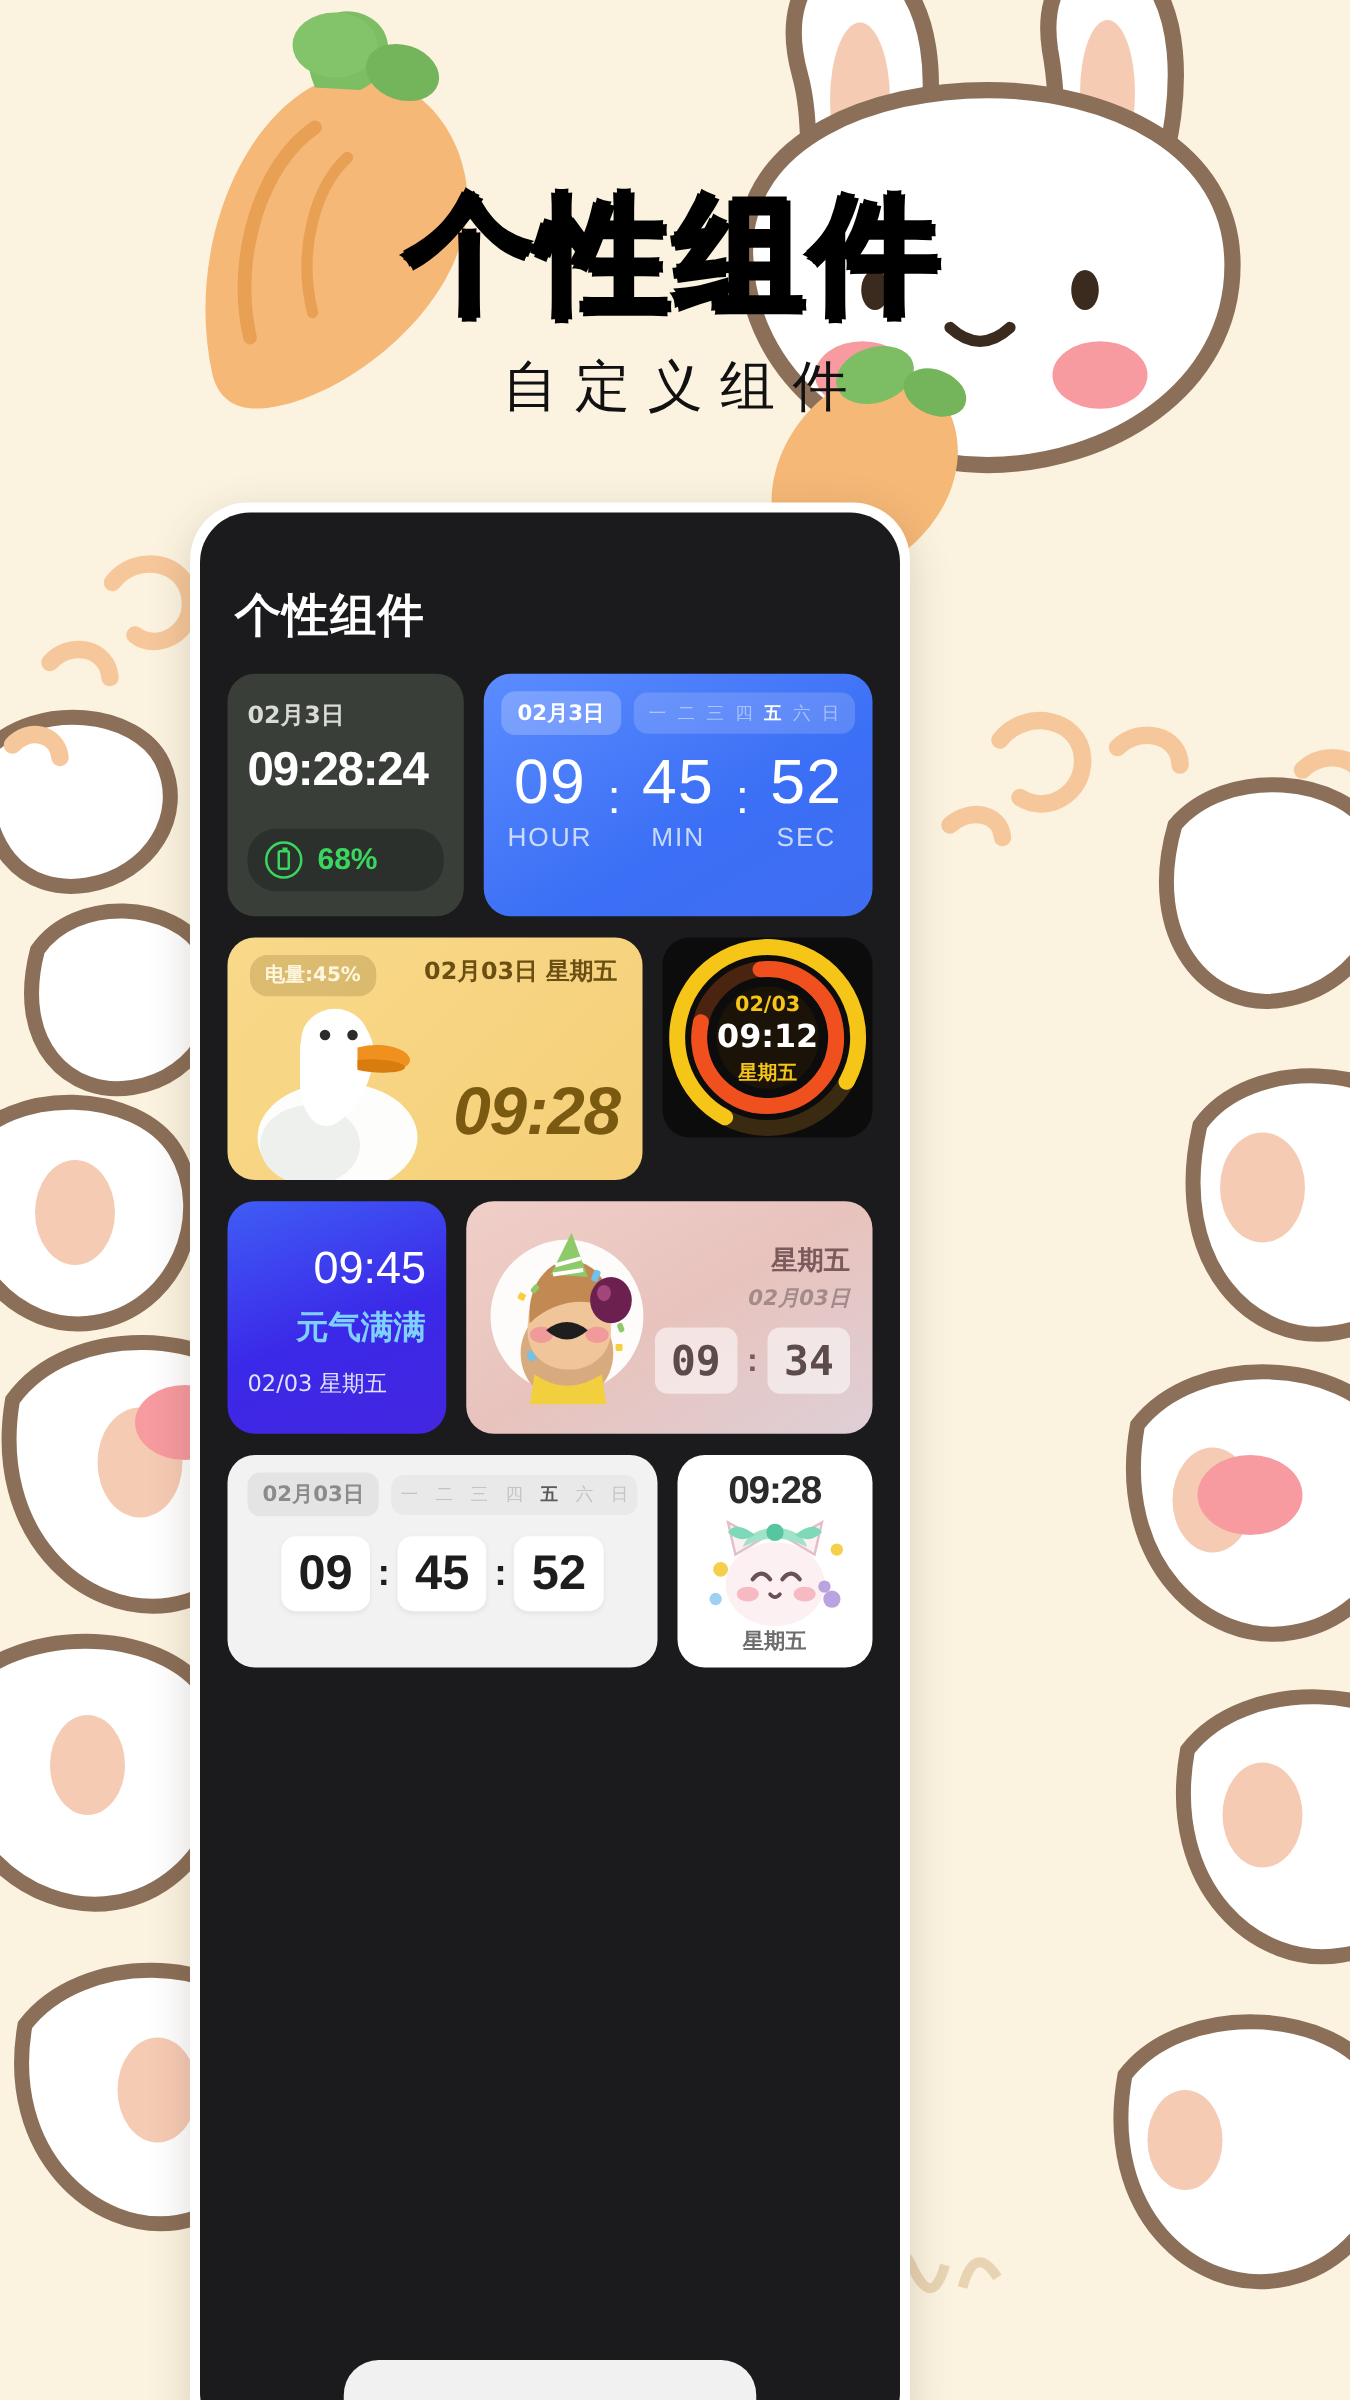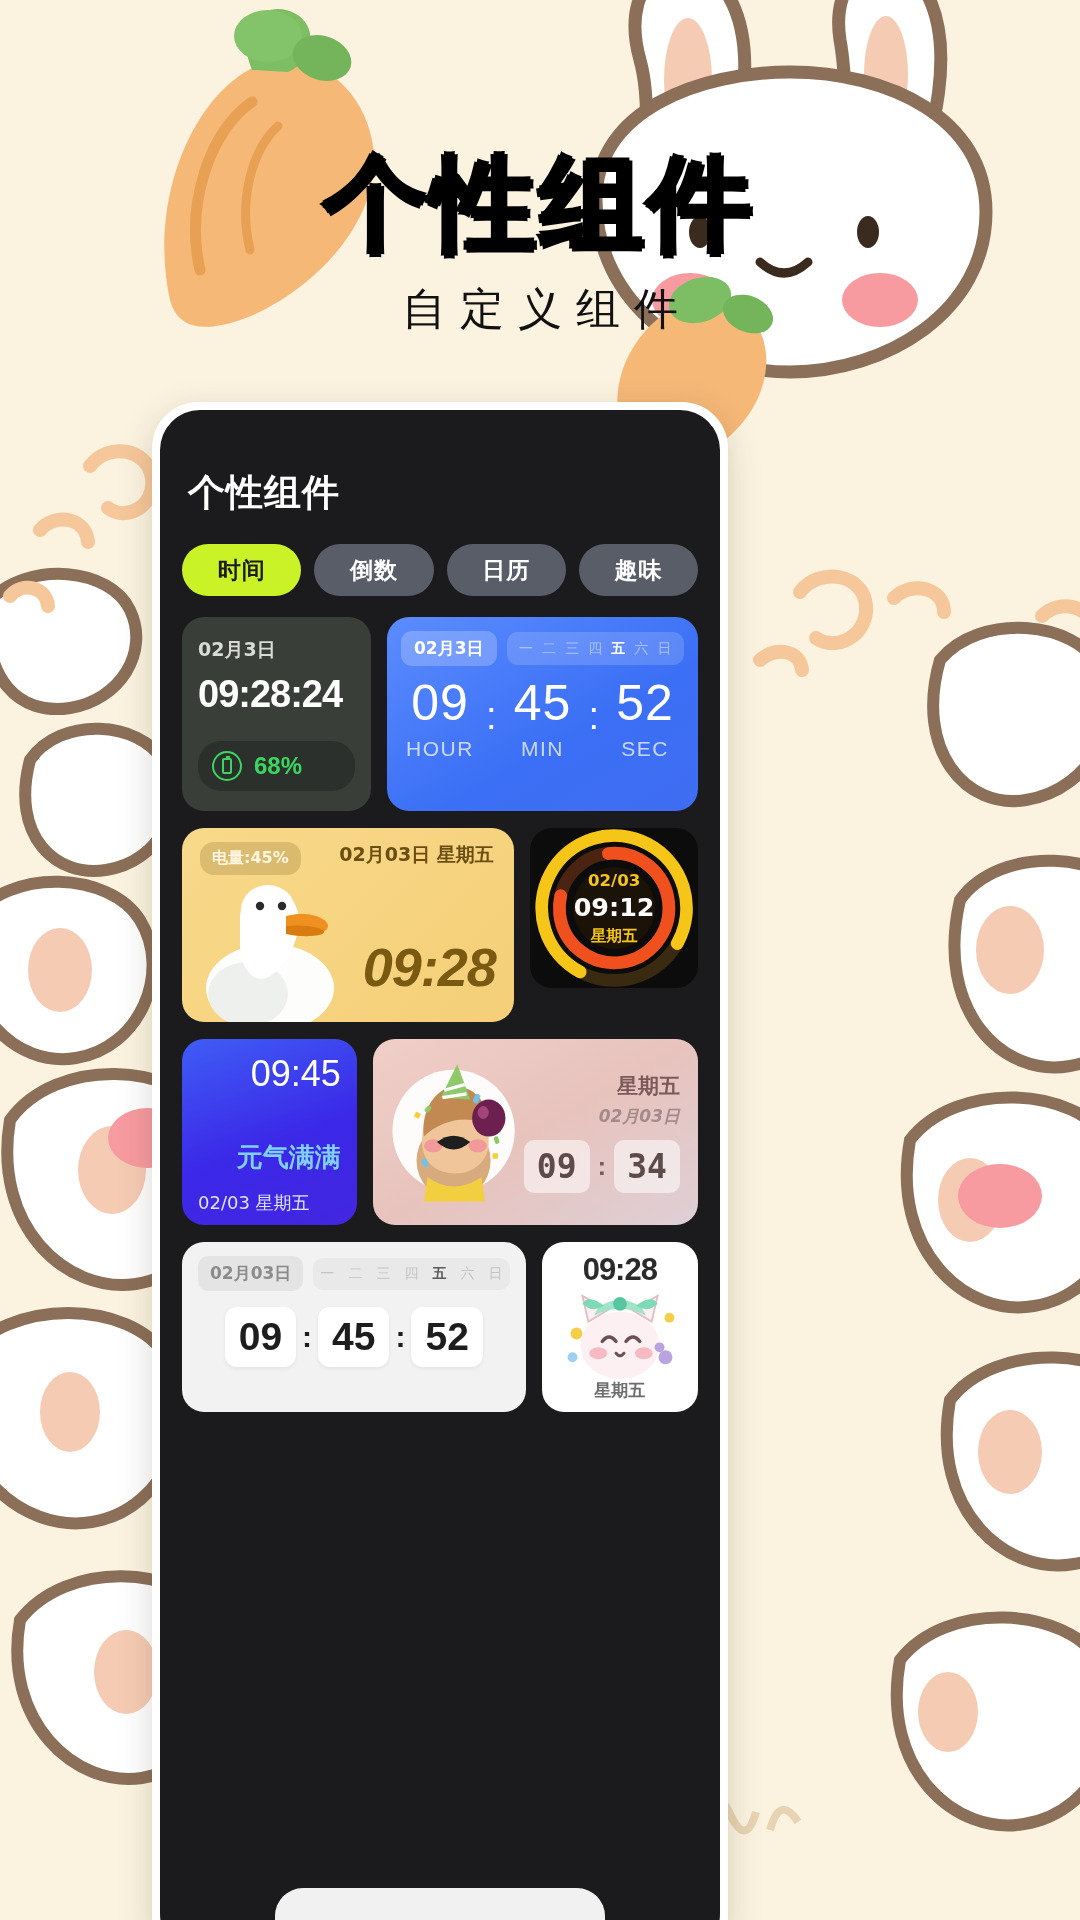--- a/index.html
+++ b/index.html
@@ -156,21 +156,21 @@
     letter-spacing: -1px;
   }
 
   
   .w-ring { width: 182px; height: 160px; background: #0c0c0c; display:flex; align-items:center; justify-content:center; }
 
   
   .w-grad {
     width: 180px; height: 186px;
     background: linear-gradient(160deg, #3f5df5 0%, #3b28e8 55%, #4326e0 100%);
-    padding: 10px 16px; display: flex; flex-direction: column;
+    padding: 28px 16px; display: flex; flex-direction: column;
   }
   .grad-time { color: #fff; font-size: 36px; font-weight: 500; text-align: right; margin-top: 4px; }
   .grad-slogan { color: #7fd0ff; font-size: 26px; font-weight: 700; margin-top: auto; font-family: Liberation Sans, sans-serif; text-align: right; }
   .grad-date { color: #dfe4ff; font-size: 18px; font-weight: 400; margin-top: 16px; font-family: "DejaVu Sans", sans-serif; }
 
   
   .w-pink {
     width: 336px; height: 186px;
     background: linear-gradient(150deg, #f0cfc8 0%, #e8c3bd 50%, #decfd6 100%);
     display: flex; padding: 12px;
@@ -305,34 +305,20 @@
 <div class="header">
   <div class="main-title">个性组件</div>
   <div class="sub-title">自定义组件</div>
 </div>
 
 <div class="phone">
   <div class="screen">
 
     <div class="app-title">个性组件</div>
 
-    <div class="tabs">
-      <div class="tab active">
-        <span>时间</span>
-      </div>
-      <div class="tab">
-        <span>倒数</span>
-      </div>
-      <div class="tab">
-        <span>日历</span>
-      </div>
-      <div class="tab">
-        <span>趣味</span>
-      </div>
-    </div>
 
     <div class="grid">
 
       <div class="row">
 
         <div class="card w-dark">
           <div class="date">02月3日</div>
           <div class="time">09:28:24</div>
           <div class="batt-pill">
             <span class="batt-ring">

